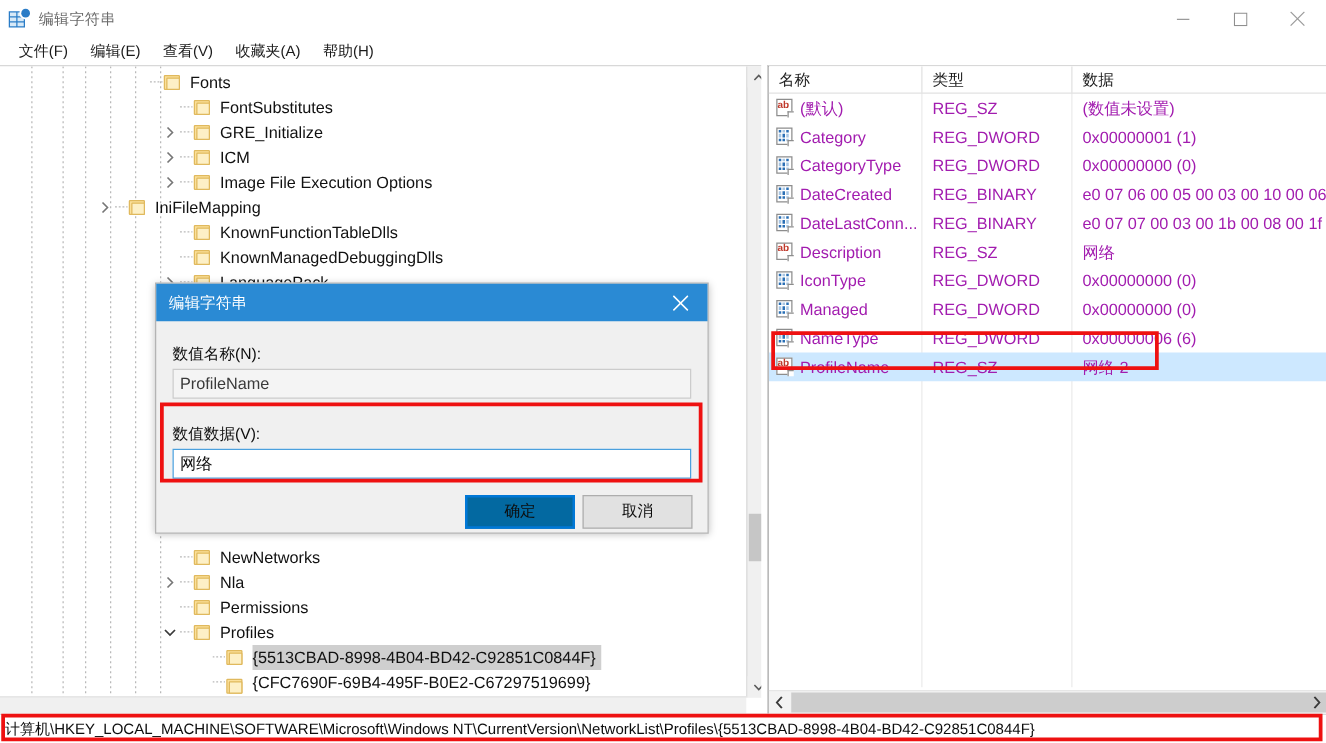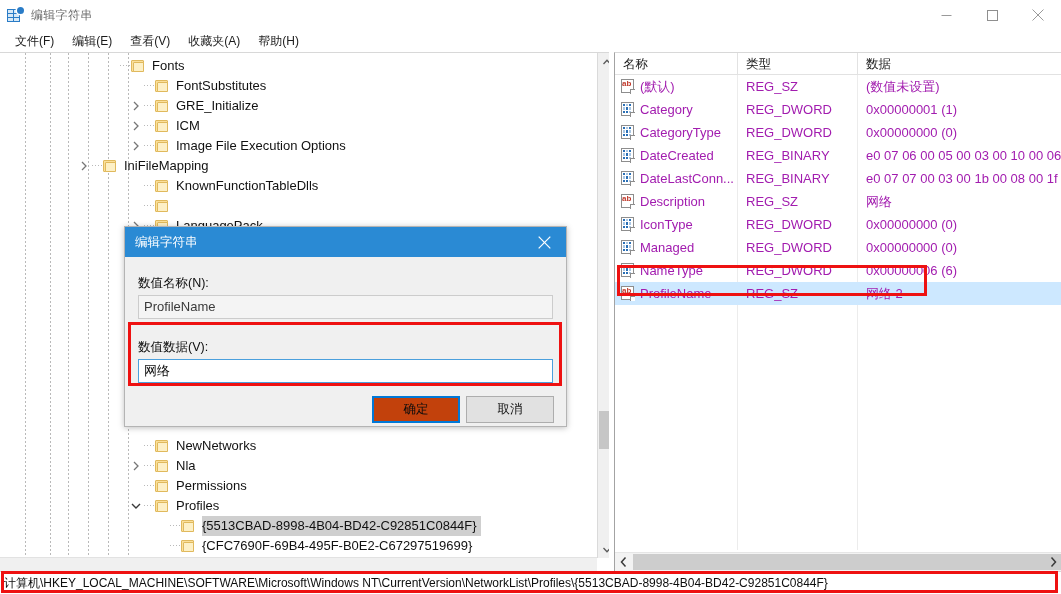--- a/index.html
+++ b/index.html
@@ -242,21 +242,21 @@
   }
   .dlg-input.ro { border: 1px solid #cccccc; background:#f4f4f4; color:#3a3a3a; }
   .dlg-input.active { border: 1px solid #4ba0dd; }
   .dlg-btn {
     position: absolute; width: 88px; height: 27px;
     background: #e1e1e1; border: 1px solid #adadad;
     font-size: 12.5px; color: #0d0d0d;
     display: flex; align-items: center; justify-content: center;
   }
   .dlg-btn.default {
-    border: 2px solid #0078d7; background: #c2410c;
+    border: 2px solid #0078d7; background: #0369a1;
   }
 
   
   .redbox {
     position: absolute; border: 3px solid #ee1111; pointer-events: none;
   }
 </style>
 </head>
 <body>
 
@@ -396,20 +396,21 @@
               </div>
               <div class="tlabel">KnownFunctionTableDlls</div>
             </div>
             <div class="tnode" style="padding-left: 128px;">
               <div class="twist"></div>
               <div class="dotlead"></div>
               <div class="folder">
                 <div class="f-back"></div>
                 <div class="f-front"></div>
               </div>
+              <div class="tlabel">KnownManagedDebuggingDlls</div>
             </div>
             <div class="tnode" style="padding-left: 128px;">
               <div class="twist">
                 <svg width="8" height="10" viewBox="0 0 8 10">
                   <path d="M2 1 L6 5 L2 9" fill="none" stroke="#767676" stroke-width="1.3"></path>
                 </svg>
               </div>
               <div class="dotlead"></div>
               <div class="folder">
                 <div class="f-back"></div>
@@ -465,21 +466,21 @@
             </div>
             <div class="tnode selected" style="padding-left: 154px;">
               <div class="twist"></div>
               <div class="dotlead"></div>
               <div class="folder">
                 <div class="f-back"></div>
                 <div class="f-front"></div>
               </div>
               <div class="tlabel">{5513CBAD-8998-4B04-BD42-C92851C0844F}</div>
             </div>
-            <div class="tnode" style="padding-left: 154px;">
+            <div class="tnode" style="padding-left: 154px; align-items: flex-end;">
               <div class="twist"></div>
               <div class="dotlead"></div>
               <div class="folder">
                 <div class="f-back"></div>
                 <div class="f-front"></div>
               </div>
               <div class="tlabel">{CFC7690F-69B4-495F-B0E2-C67297519699}</div>
             </div>
             <div class="tnode" style="padding-left: 128px;">
               <div class="twist"></div>

